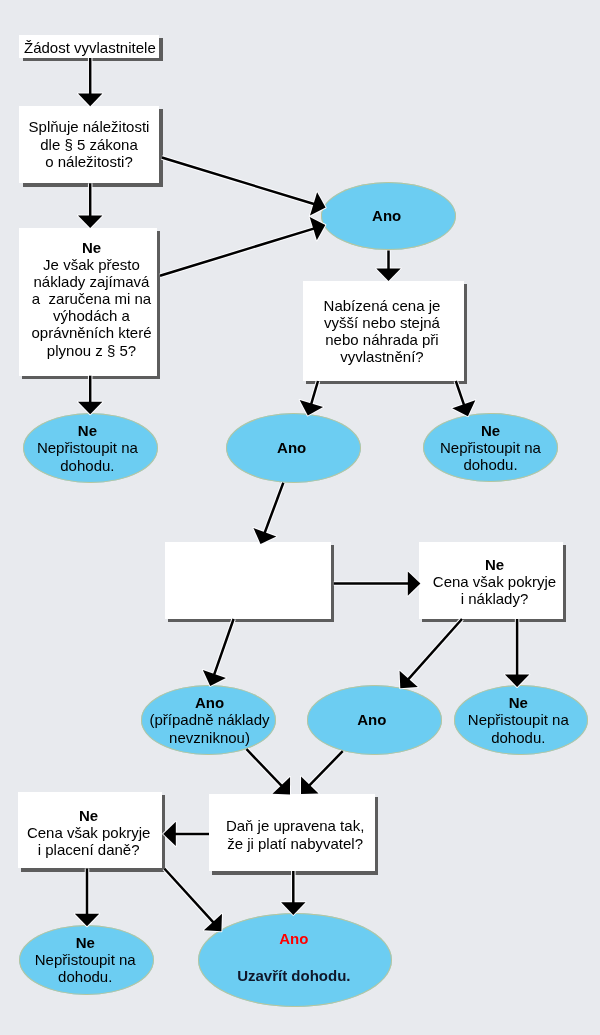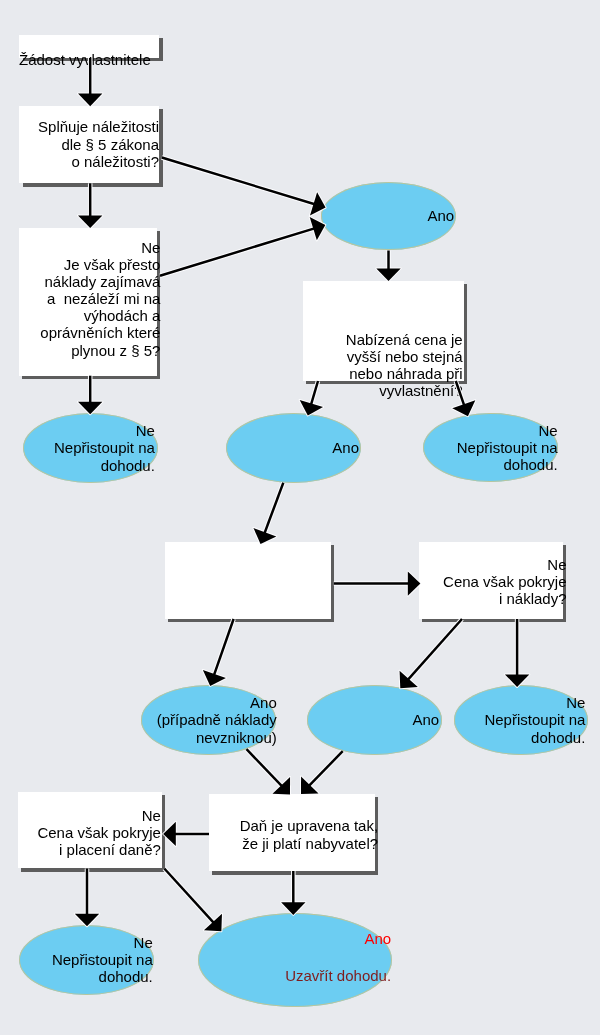--- a/index.html
+++ b/index.html
@@ -7,56 +7,56 @@
        background:#e8eaee;
        font-family:"Liberation Sans",sans-serif;
        -webkit-font-smoothing:antialiased;}
   #stage{position:relative;width:600px;height:1035px;overflow:hidden;background:#e8eaee;}
   #edges{position:absolute;left:0;top:0;width:600px;height:1035px;}
   .node{position:absolute;box-sizing:border-box;}
   .node .shadow{position:absolute;left:3.5px;top:3.5px;width:100%;height:100%;background:#5d5d5d;}
   .node .body{position:absolute;left:0;top:0;width:100%;height:100%;background:#ffffff;}
   .node.ell .body{background:#6ccdf2;border-radius:50%;box-shadow:inset 0 0 0 1px rgba(200,196,140,0.85);}
   .node .txt{position:absolute;left:0;top:50%;transform:translateY(-50%);width:100%;
-             text-align:right;font-size:15px;line-height:17.3px;color:#000;white-space:pre;}
-  .node .txt .b{font-weight:normal;}
-  .node.left .txt{text-align:left;margin-top:12px;}
+             text-align:center;font-size:15px;line-height:17.3px;color:#000;white-space:pre;}
+  .node .txt .b{font-weight:bold;}
+  .node.left .txt{text-align:left;padding-left:5px;}
 </style>
 </head>
 <body>
 
 <div id="stage">
   <div id="nodes">
       <div class="node left" style="left: 19px; top: 34.7px; width: 140px; height: 23.3px;">
         <div class="shadow"></div>
         <div class="body"></div>
         <div class="txt" style="transform: translateY(-50%) translate(0px, 1.5px);"><div>Žádost vyvlastnitele</div></div>
       </div>
       <div class="node" style="left: 19px; top: 105.5px; width: 140px; height: 77.8px;">
         <div class="shadow"></div>
         <div class="body"></div>
         <div class="txt" style="transform: translateY(-50%) translate(0px, 0px);"><div>Splňuje náležitosti</div><div>dle § 5 zákona</div><div>o náležitosti?</div></div>
       </div>
       <div class="node" style="left: 18.9px; top: 227.7px; width: 137.8px; height: 148px;">
         <div class="shadow"></div>
         <div class="body"></div>
-        <div class="txt" style="transform: translateY(-50%) translate(3.7px, -2.5px); line-height: 17.15px;"><div class="b">Ne</div><div>Je však přesto</div><div>náklady zajímavá</div><div>a  nezáleží mi na</div><div>výhodách a</div><div>oprávněních které</div><div>plynou z § 5?</div></div>
+        <div class="txt" style="transform: translateY(-50%) translate(3.7px, -2.5px); line-height: 17.15px;"><div class="b">Ne</div><div>Je však přesto</div><div>náklady zajímavá</div><div>a  zaručena mi na</div><div>výhodách a</div><div>oprávněních které</div><div>plynou z § 5?</div></div>
       </div>
       <div class="node ell" style="left: 22.9px; top: 413.1px; width: 135px; height: 70px;">
         <div class="body"></div>
         <div class="txt" style="transform: translateY(-50%) translate(-3px, 0px);"><div class="b">Ne</div><div>Nepřistoupit na</div><div>dohodu.</div></div>
       </div>
       <div class="node ell" style="left: 321.1px; top: 182.25px; width: 134.8px; height: 68px;">
         <div class="body"></div>
         <div class="txt" style="transform: translateY(-50%) translate(-1.8px, 0px);"><div class="b">Ano</div></div>
       </div>
       <div class="node" style="left: 302.7px; top: 280.5px; width: 161.2px; height: 100.3px;">
         <div class="shadow"></div>
         <div class="body"></div>
-        <div class="txt" style="transform: translateY(-50%) translate(-1.3px, -0.2px); line-height: 17px; margin-top: 34px;"><div>Nabízená cena je</div><div>vyšší nebo stejná</div><div>nebo náhrada při</div><div>vyvlastnění?</div></div>
+        <div class="txt" style="transform: translateY(-50%) translate(-1.3px, -0.2px); line-height: 17px;"><div>Nabízená cena je</div><div>vyšší nebo stejná</div><div>nebo náhrada při</div><div>vyvlastnění?</div></div>
       </div>
       <div class="node ell" style="left: 226.2px; top: 413.1px; width: 134.6px; height: 70px;">
         <div class="body"></div>
         <div class="txt" style="transform: translateY(-50%) translate(-1.8px, 0px);"><div class="b">Ano</div></div>
       </div>
       <div class="node ell" style="left: 423.3px; top: 413px; width: 134.4px; height: 69px;">
         <div class="body"></div>
         <div class="txt" style="transform: translateY(-50%) translate(0px, 0px);"><div class="b">Ne</div><div>Nepřistoupit na</div><div>dohodu.</div></div>
       </div>
       <div class="node" style="left: 164.5px; top: 541.6px; width: 166.2px; height: 77.4px;">
@@ -90,21 +90,21 @@
         <div class="shadow"></div>
         <div class="body"></div>
         <div class="txt" style="transform: translateY(-50%) translate(3.6px, 1.8px);"><div>Daň je upravena tak,</div><div>že ji platí nabyvatel?</div></div>
       </div>
       <div class="node ell" style="left: 18.8px; top: 924.75px; width: 135.1px; height: 70px;">
         <div class="body"></div>
         <div class="txt" style="transform: translateY(-50%) translate(-1.1px, 0px);"><div class="b">Ne</div><div>Nepřistoupit na</div><div>dohodu.</div></div>
       </div>
       <div class="node ell" style="left: 197.5px; top: 912.9px; width: 194.5px; height: 94px;">
         <div class="body"></div>
-        <div class="txt" style="transform: translateY(-50%) translate(-0.9px, -2.6px);"><div class="b" style="color: rgb(255, 0, 0);">Ano</div><div style="line-height: 19.8px;">&nbsp;</div><div class="b" style="color: #7f1d1d;">Uzavřít dohodu.</div></div>
+        <div class="txt" style="transform: translateY(-50%) translate(-0.9px, -2.6px);"><div class="b" style="color: rgb(255, 0, 0);">Ano</div><div style="line-height: 19.8px;">&nbsp;</div><div class="b" style="color: #0f172a;">Uzavřít dohodu.</div></div>
       </div>
     </div>
   <svg id="edges" width="600" height="1035" viewBox="0 0 600 1035">
       <g>
         <line x1="90.2" y1="58" x2="90.2" y2="96.60000000000001" stroke="#fdfdff" stroke-width="4.5"></line>
         <polygon points="90.2,106.2 78,93.60000000000001 102.4,93.60000000000001" fill="#fdfdff" stroke="#fdfdff" stroke-width="2.0" stroke-linejoin="round"></polygon>
       </g>
       <g>
         <line x1="90.2" y1="183.3" x2="90.2" y2="218.4" stroke="#fdfdff" stroke-width="4.5"></line>
         <polygon points="90.2,228 78,215.4 102.4,215.4" fill="#fdfdff" stroke="#fdfdff" stroke-width="2.0" stroke-linejoin="round"></polygon>

